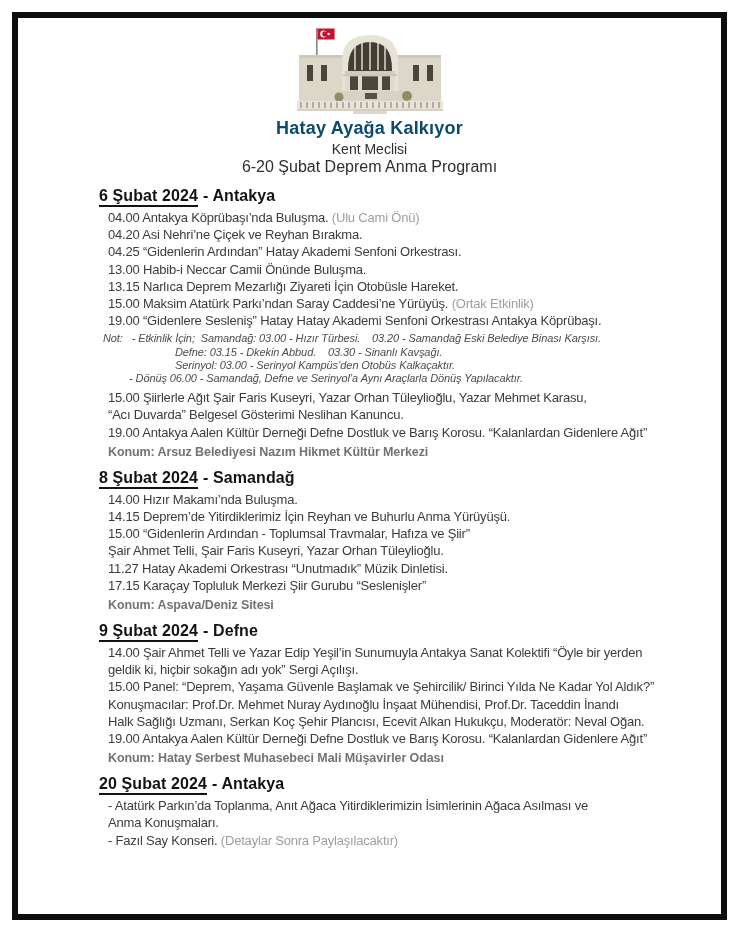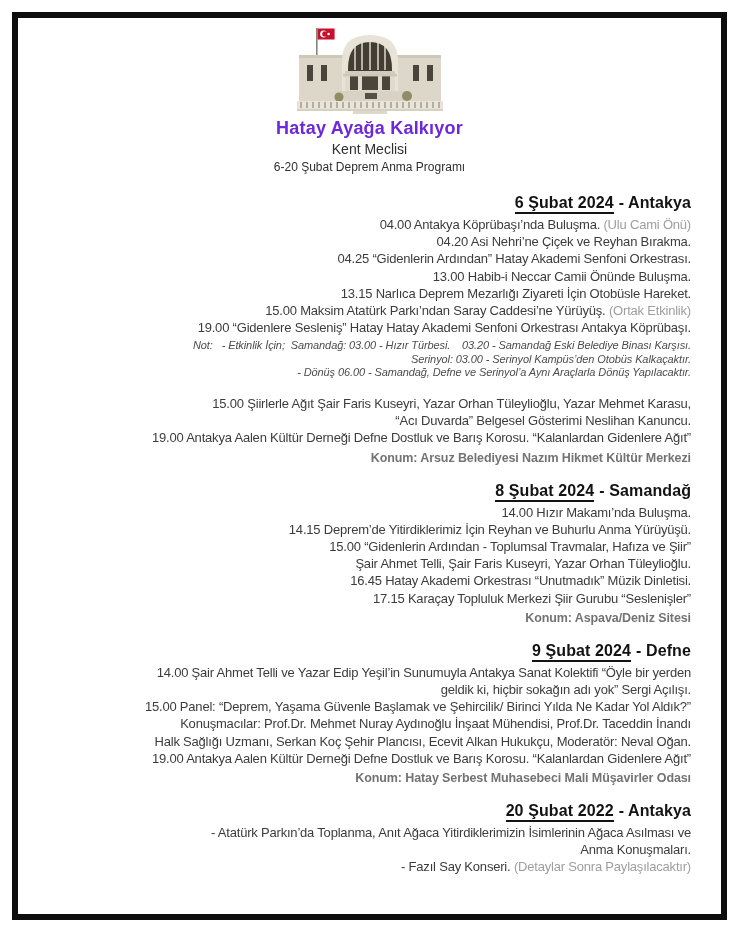--- a/index.html
+++ b/index.html
@@ -13,28 +13,28 @@
   .frame {
     position:absolute; left:12px; top:12px;
     width:715px; height:908px;
     border:6px solid #0d0d0d;
     box-sizing:border-box;
     background:#fff;
   }
   .header { text-align:center; padding-top:7px; }
   .building { display:inline-block; vertical-align:top; }
   .title {
-    font-size:18px; font-weight:bold; color:#6d28d9;
+    font-size:18px; font-weight:bold; color:#0c4a6e;
     letter-spacing:.2px; margin-top:3px; line-height:21px;
   }
   .subtitle { font-size:14px; color:#2f2f2f; margin-top:2px; line-height:16px; }
-  .subtitle2 { font-size:12px; color:#2f2f2f; margin-top:2px; line-height:16px; }
+  .subtitle2 { font-size:16px; color:#2f2f2f; margin-top:2px; line-height:16px; }
 
   .sections { padding:2px 14px 0 77px; }
-  .program-section { margin:16px;text-align:right; }
+  .program-section { margin:4px; }
   .sec-heading {
     font-size:16px; font-weight:bold; color:#131313;
     margin:9px 0 4px 0; line-height:19px; letter-spacing:.1px;
   }
   .sec-date { border-bottom:2px solid #131313; padding-bottom:1px; }
   .sec-place { margin-left:5px; }
   .item {
     font-size:13px; line-height:17.2px; color:#3c3c3c;
     letter-spacing:-.2px; padding-left:9px; white-space:pre-wrap;
   }
@@ -109,51 +109,52 @@
         <div class="sec-heading"><span class="sec-date">6 Şubat 2024</span><span class="sec-place">- Antakya</span></div>
         <div class="item"><span class="item-main">04.00 Antakya Köprübaşı’nda Buluşma.</span><span class="item-gray"> (Ulu Cami Önü)</span></div>
         <div class="item"><span class="item-main">04.20 Asi Nehri’ne Çiçek ve Reyhan Bırakma.</span></div>
         <div class="item"><span class="item-main">04.25 “Gidenlerin Ardından” Hatay Akademi Senfoni Orkestrası.</span></div>
         <div class="item"><span class="item-main">13.00 Habib-i Neccar Camii Önünde Buluşma.</span></div>
         <div class="item"><span class="item-main">13.15 Narlıca Deprem Mezarlığı Ziyareti İçin Otobüsle Hareket.</span></div>
         <div class="item"><span class="item-main">15.00 Maksim Atatürk Parkı’ndan Saray Caddesi’ne Yürüyüş.</span><span class="item-gray"> (Ortak Etkinlik)</span></div>
         <div class="item"><span class="item-main">19.00 “Gidenlere Sesleniş” Hatay Hatay Akademi Senfoni Orkestrası Antakya Köprübaşı.</span></div>
         <div class="notes">
           <div class="note ind-0"><span class="note-pre">Not:   - </span><span class="note-bold">Etkinlik İçin;</span><span class="note-post">  Samandağ: 03.00 - Hızır Türbesi.    03.20 - Samandağ Eski Belediye Binası Karşısı.</span></div>
+          <div class="note ind-1"><span class="note-post">Defne: 03.15 - Dkekin Abbud.    03.30 - Sinanlı Kavşağı.</span></div>
           <div class="note ind-1"><span class="note-post">Serinyol: 03.00 - Serinyol Kampüs’den Otobüs Kalkaçaktır.</span></div>
           <div class="note ind-2"><span class="note-pre">- </span><span class="note-bold">Dönüş</span><span class="note-post"> 06.00 - Samandağ, Defne ve Serinyol’a Aynı Araçlarla Dönüş Yapılacaktır.</span></div>
         </div>
       </section>
       <section class="program-section">
         <div class="item"><span class="item-main">15.00 Şiirlerle Ağıt Şair Faris Kuseyri, Yazar Orhan Tüleylioğlu, Yazar Mehmet Karasu,</span></div>
         <div class="item"><span class="item-main">“Acı Duvarda” Belgesel Gösterimi Neslihan Kanuncu.</span></div>
         <div class="item"><span class="item-main">19.00 Antakya Aalen Kültür Derneği Defne Dostluk ve Barış Korosu. “Kalanlardan Gidenlere Ağıt”</span></div>
         <div class="konum">Konum: Arsuz Belediyesi Nazım Hikmet Kültür Merkezi</div>
       </section>
       <section class="program-section">
         <div class="sec-heading"><span class="sec-date">8 Şubat 2024</span><span class="sec-place">- Samandağ</span></div>
         <div class="item"><span class="item-main">14.00 Hızır Makamı’nda Buluşma.</span></div>
         <div class="item"><span class="item-main">14.15 Deprem’de Yitirdiklerimiz İçin Reyhan ve Buhurlu Anma Yürüyüşü.</span></div>
         <div class="item"><span class="item-main">15.00 “Gidenlerin Ardından - Toplumsal Travmalar, Hafıza ve Şiir”</span></div>
         <div class="item"><span class="item-main">Şair Ahmet Telli, Şair Faris Kuseyri, Yazar Orhan Tüleylioğlu.</span></div>
-        <div class="item"><span class="item-main">16.45 Hatay Akademi Orkestrası “Unutmadık” Müzik Dinletisi.</span></div>
+        <div class="item"><span class="item-main">11.27 Hatay Akademi Orkestrası “Unutmadık” Müzik Dinletisi.</span></div>
         <div class="item"><span class="item-main">17.15 Karaçay Topluluk Merkezi Şiir Gurubu “Seslenişler”</span></div>
         <div class="konum">Konum: Aspava/Deniz Sitesi</div>
       </section>
       <section class="program-section">
         <div class="sec-heading"><span class="sec-date">9 Şubat 2024</span><span class="sec-place">- Defne</span></div>
         <div class="item"><span class="item-main">14.00 Şair Ahmet Telli ve Yazar Edip Yeşil’in Sunumuyla Antakya Sanat Kolektifi “Öyle bir yerden</span></div>
         <div class="item"><span class="item-main">geldik ki, hiçbir sokağın adı yok” Sergi Açılışı.</span></div>
         <div class="item"><span class="item-main">15.00 Panel: “Deprem, Yaşama Güvenle Başlamak ve Şehircilik/ Birinci Yılda Ne Kadar Yol Aldık?”</span></div>
         <div class="item"><span class="item-main">Konuşmacılar: Prof.Dr. Mehmet Nuray Aydınoğlu İnşaat Mühendisi, Prof.Dr. Taceddin İnandı</span></div>
         <div class="item"><span class="item-main">Halk Sağlığı Uzmanı, Serkan Koç Şehir Plancısı, Ecevit Alkan Hukukçu, Moderatör: Neval Oğan.</span></div>
         <div class="item"><span class="item-main">19.00 Antakya Aalen Kültür Derneği Defne Dostluk ve Barış Korosu. “Kalanlardan Gidenlere Ağıt”</span></div>
         <div class="konum">Konum: Hatay Serbest Muhasebeci Mali Müşavirler Odası</div>
       </section>
       <section class="program-section">
-        <div class="sec-heading"><span class="sec-date">20 Şubat 2022</span><span class="sec-place">- Antakya</span></div>
+        <div class="sec-heading"><span class="sec-date">20 Şubat 2024</span><span class="sec-place">- Antakya</span></div>
         <div class="item"><span class="item-main">- Atatürk Parkın’da Toplanma, Anıt Ağaca Yitirdiklerimizin İsimlerinin Ağaca Asılması ve</span></div>
         <div class="item"><span class="item-main">Anma Konuşmaları.</span></div>
         <div class="item"><span class="item-main">- Fazıl Say Konseri.</span><span class="item-gray"> (Detaylar Sonra Paylaşılacaktır)</span></div>
       </section>
     </div>
 
 </div>
 
 </body></html>

